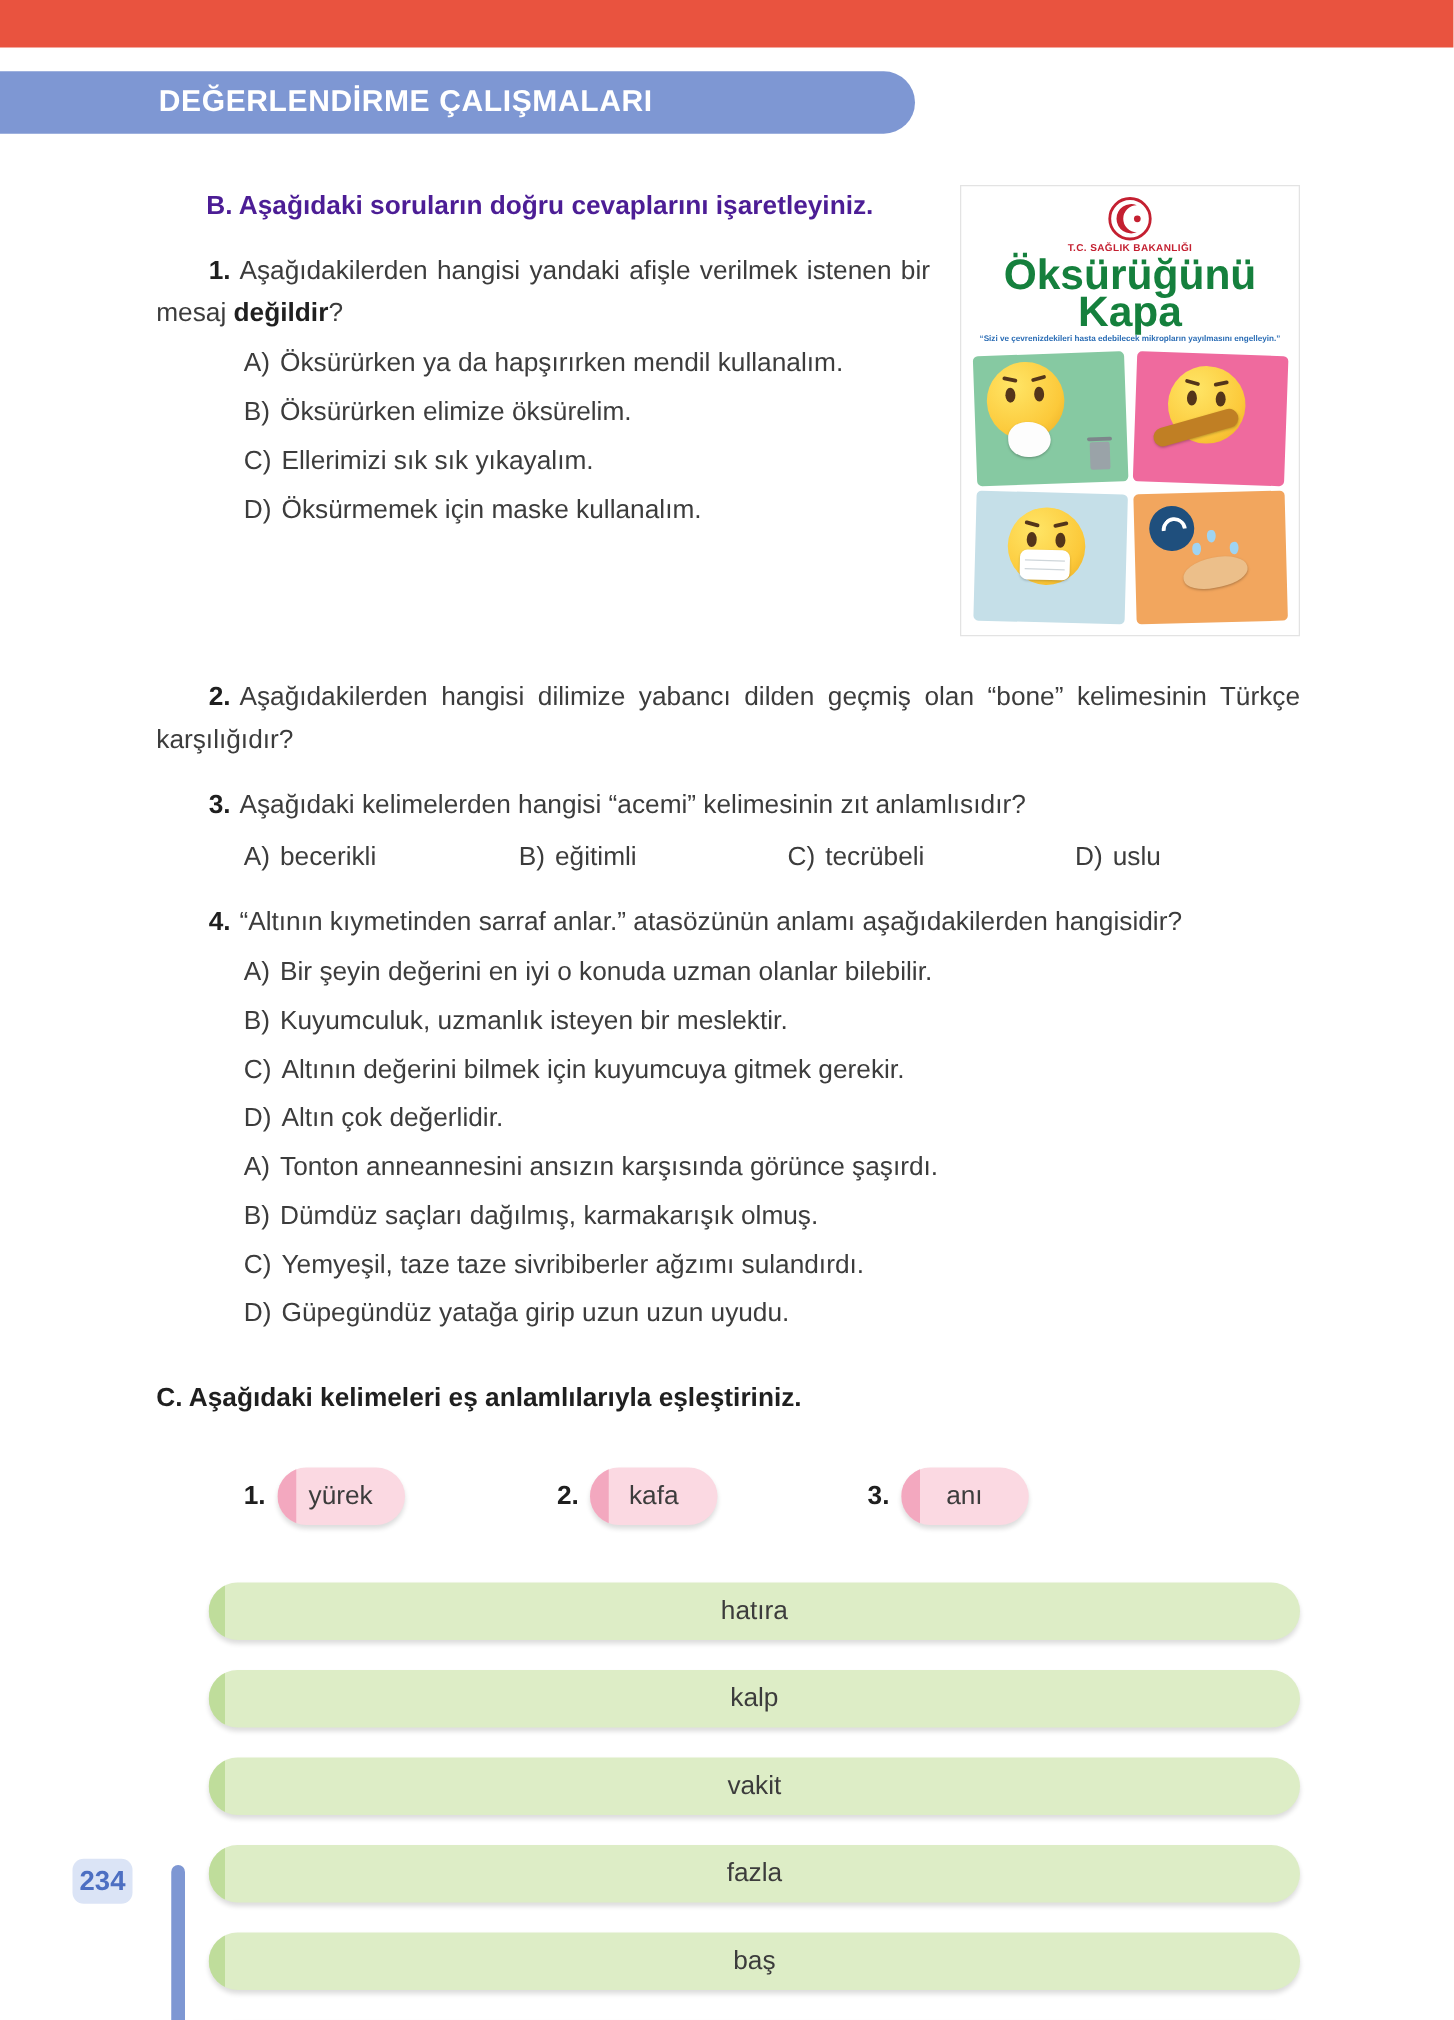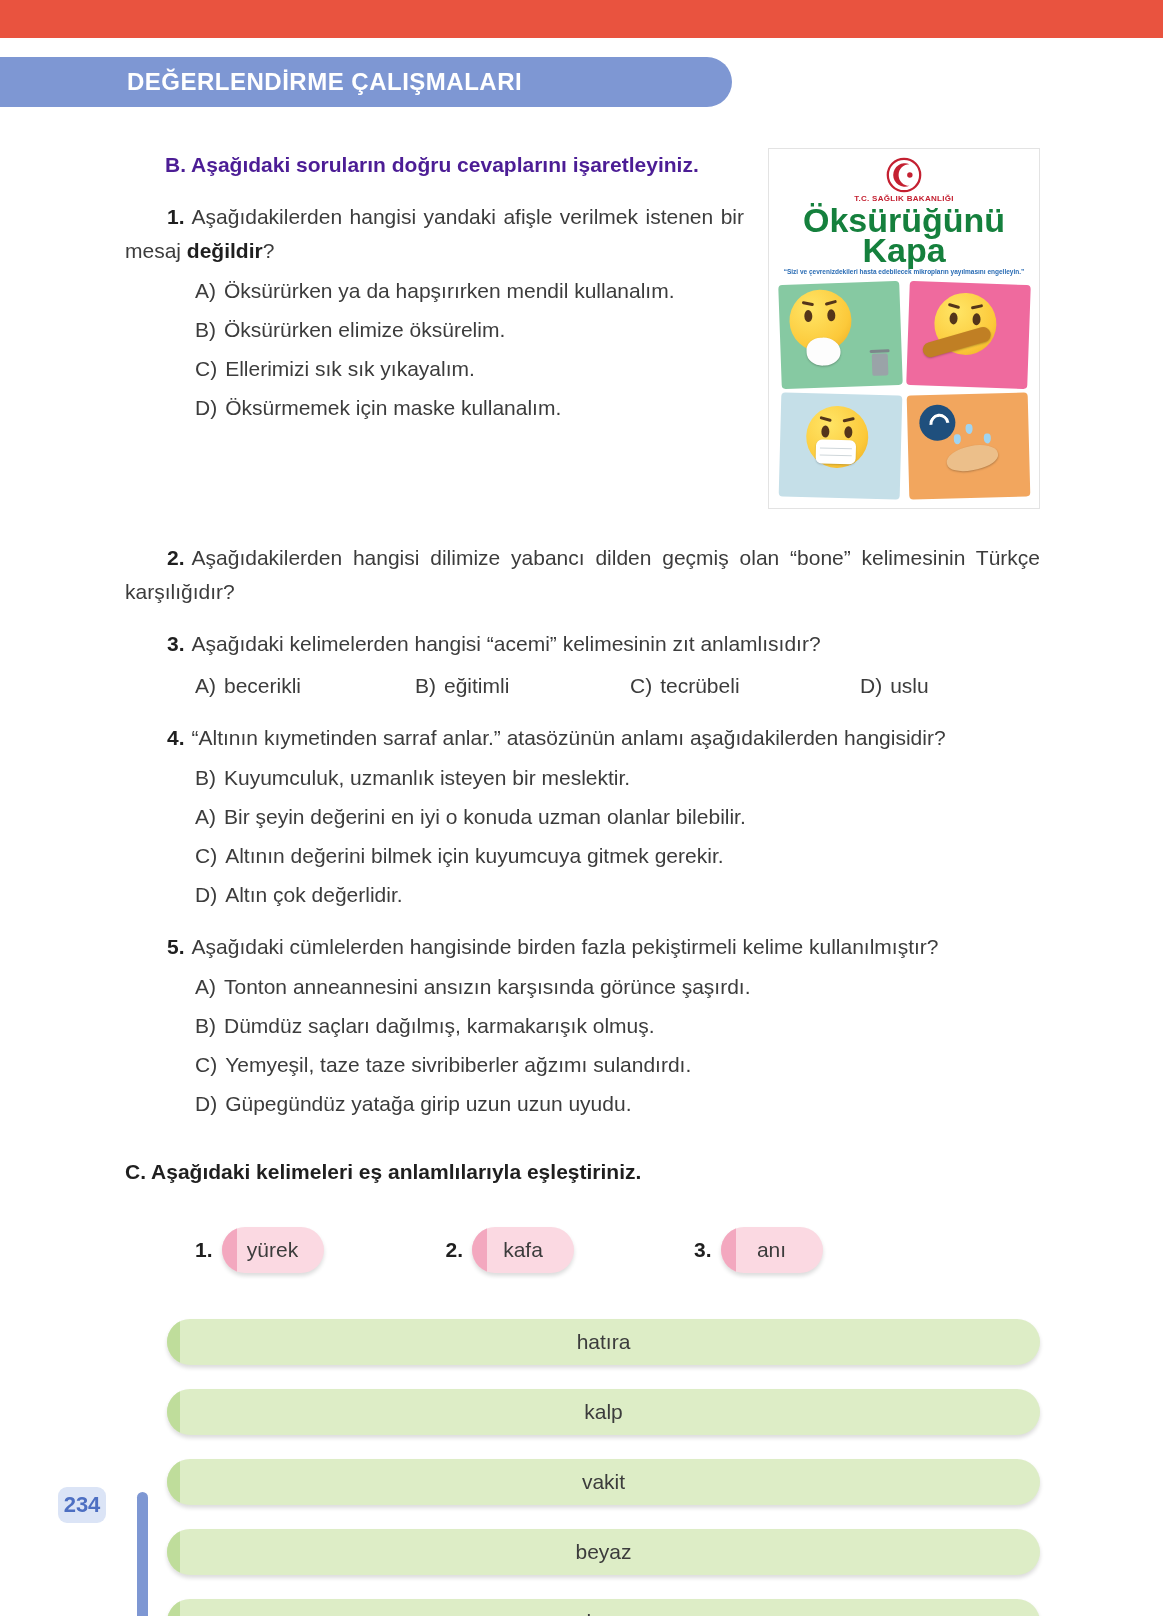--- a/index.html
+++ b/index.html
@@ -160,28 +160,25 @@
     <div class="opt-grid">
       <span><span class="optlabel">A)</span><span>becerikli</span></span>
       <span><span class="optlabel">B)</span><span>eğitimli</span></span>
       <span><span class="optlabel">C)</span><span>tecrübeli</span></span>
       <span><span class="optlabel">D)</span><span>uslu</span></span>
     </div>
 
     <p class="question">
       <span class="qnum">4.</span><span>“Altının kıymetinden sarraf anlar.” atasözünün anlamı aşağıdakilerden hangisidir?</span>
     </p>
+    <p class="opt"><span class="optlabel">A)</span><span>Bir şeyin değerini en iyi o konuda uzman olanlar bilebilir.</span></p>
     <p class="opt"><span class="optlabel">B)</span><span>Kuyumculuk, uzmanlık isteyen bir meslektir.</span></p>
-    <p class="opt"><span class="optlabel">A)</span><span>Bir şeyin değerini en iyi o konuda uzman olanlar bilebilir.</span></p>
     <p class="opt"><span class="optlabel">C)</span><span>Altının değerini bilmek için kuyumcuya gitmek gerekir.</span></p>
     <p class="opt"><span class="optlabel">D)</span><span>Altın çok değerlidir.</span></p>
 
-    <p class="question">
-      <span class="qnum">5.</span><span>Aşağıdaki cümlelerden hangisinde birden fazla pekiştirmeli kelime kullanılmıştır?</span>
-    </p>
     <p class="opt"><span class="optlabel">A)</span><span>Tonton anneannesini ansızın karşısında görünce şaşırdı.</span></p>
     <p class="opt"><span class="optlabel">B)</span><span>Dümdüz saçları dağılmış, karmakarışık olmuş.</span></p>
     <p class="opt"><span class="optlabel">C)</span><span>Yemyeşil, taze taze sivribiberler ağzımı sulandırdı.</span></p>
     <p class="opt"><span class="optlabel">D)</span><span>Güpegündüz yatağa girip uzun uzun uyudu.</span></p>
 
     <p class="heading-c">C. Aşağıdaki kelimeleri eş anlamlılarıyla eşleştiriniz.</p>
 
     <div class="pair-row">
       <div class="pair p1">
         <span class="num">1.</span>
@@ -207,21 +204,21 @@
       <div class="pill green">
           <span class="w">hatıra</span>
         </div>
       <div class="pill green">
           <span class="w">kalp</span>
         </div>
       <div class="pill green">
           <span class="w">vakit</span>
         </div>
       <div class="pill green">
-          <span class="w">beyaz</span>
+          <span class="w">fazla</span>
         </div>
       <div class="pill green">
           <span class="w">baş</span>
         </div>
       <div class="pill green">
           <span class="w">al</span>
         </div>
       <div class="pill green">
           <span class="w">kara</span>
         </div>

